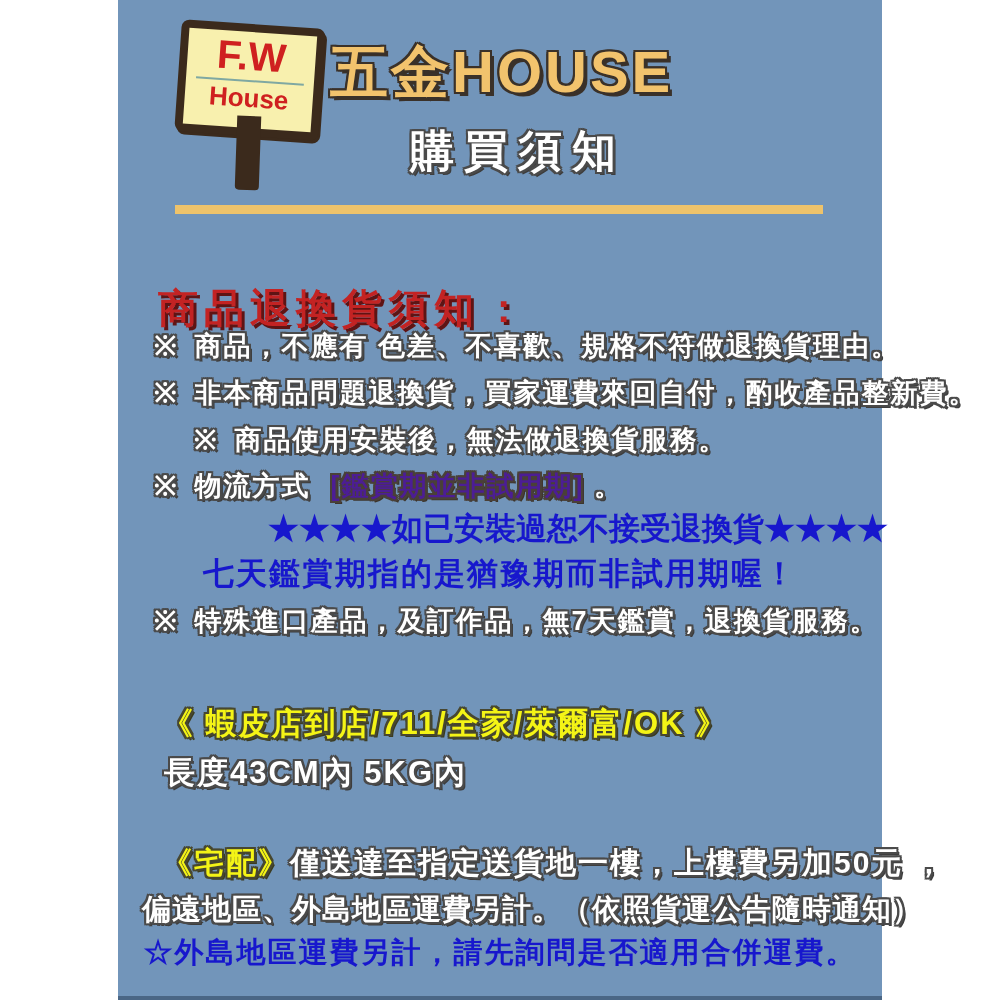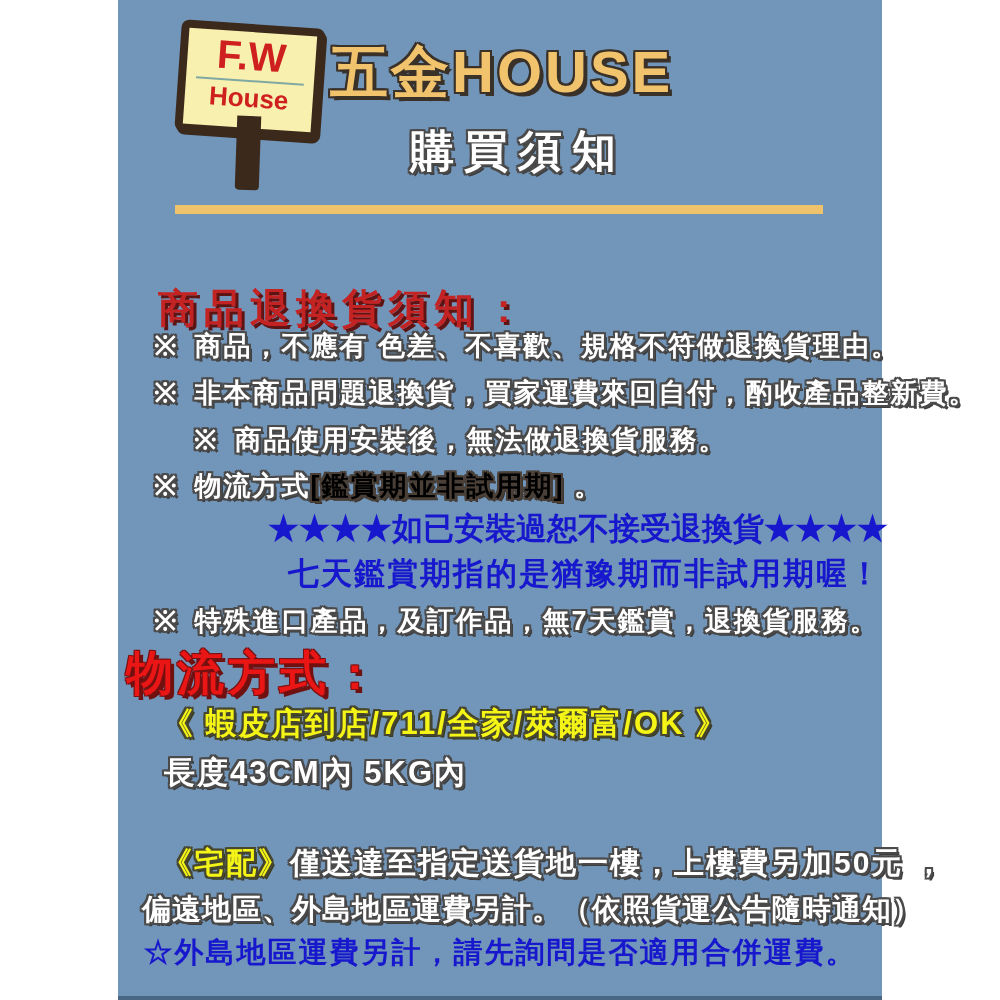--- a/index.html
+++ b/index.html
@@ -39,23 +39,24 @@
     color:#ffffff;font-weight:bold;
     text-shadow:-2px -2px 0 #4a4a4a,2px -2px 0 #4a4a4a,-2px 2px 0 #4a4a4a,2px 2px 0 #4a4a4a,
                  0 -2px 0 #4a4a4a,0 2px 0 #4a4a4a,-2px 0 0 #4a4a4a,2px 0 0 #4a4a4a,3px 3px 0 #3d3d3d;
   }
   .t-yellow{
     color:#f4f416;font-weight:bold;
     text-shadow:-2px -2px 0 #474730,2px -2px 0 #474730,-2px 2px 0 #474730,2px 2px 0 #474730,
                  0 -2px 0 #474730,0 2px 0 #474730,-2px 0 0 #474730,2px 0 0 #474730,3px 3px 0 #3b3b20;
   }
   .t-hl{
-    color:#000000;font-weight:bold;
+    color:#4c1d95;font-weight:bold;
     text-shadow:-2px -2px 0 #4a4038,2px -2px 0 #4a4038,-2px 2px 0 #4a4038,2px 2px 0 #4a4038,
                  0 -2px 0 #4a4038,0 2px 0 #4a4038,-2px 0 0 #4a4038,2px 0 0 #4a4038,3px 3px 0 #3d352c;
+    margin-left:20px;
   }
   .t-red1{color:#c32323;font-weight:bold;text-shadow:3px 3px 0 #5f1414;}
   .t-red2{
     color:#ea1616;font-weight:bold;
     text-shadow:-1px -1px 0 #7a1010,1px -1px 0 #7a1010,-1px 1px 0 #7a1010,1px 1px 0 #7a1010,4px 4px 0 #6f1111;
   }
   .t-blue{color:#1717cd;font-weight:bold;font-family:"Liberation Serif", serif;}
 
   .divider{position:absolute;left:57px;top:205px;width:648px;height:9px;background:#eec36b;}
 
@@ -63,21 +64,21 @@
   .subtitle{left:292px;top:122px;font-size:44px;letter-spacing:10px;}
 
   .h1{left:40px;top:240px;font-size:40px;letter-spacing:6px;margin-top:41px;}
   .bullet-line{font-size:27px;letter-spacing:2px;}
   .bullet{display:inline-block;margin-right:16px;}
   .l1{left:36px;top:326px;}
   .l2{left:36px;top:373px;}
   .l3{left:36px;top:420px;padding-left:40px;}
   .l4{left:36px;top:466px;}
   .stars{left:0;top:508px;width:920px;text-align:center;font-size:31px;}
-  .note2{left:0;top:553px;width:764px;text-align:right;font-size:31px;letter-spacing:2px;}
+  .note2{left:0;top:553px;width:764px;text-align:center;font-size:31px;letter-spacing:2px;}
   .l5{left:36px;top:601px;}
 
   .h2{left:8px;top:642px;font-size:47px;letter-spacing:4px;}
   .stores{left:44px;top:703px;font-size:31px;letter-spacing:2px;}
   .sizes{left:46px;top:752px;font-size:31px;letter-spacing:2px;}
   .home1{left:44px;top:797px;font-size:30px;letter-spacing:2px;}
   .home2{left:44px;top:843px;font-size:30px;letter-spacing:2px;}
   .remote{left:24px;top:890px;font-size:29px;letter-spacing:1px;}
   .combine{left:0;top:933px;width:764px;text-align:center;font-size:29px;letter-spacing:2px;}
 </style>
@@ -112,21 +113,20 @@
     <span class="bullet t-white">※</span><span class="t-white">物流方式</span><span class="t-hl">[鑑賞期並非試用期]</span><span class="t-white"> 。</span>
   </div>
 
   <div class="abs stars t-blue">★★★★如已安裝過恕不接受退換貨★★★★</div>
   <div class="abs note2 t-blue">七天鑑賞期指的是猶豫期而非試用期喔！</div>
 
   <div class="abs l5 bullet-line t-white">
     <span class="bullet">※</span><span>特殊進口產品，及訂作品，無7天鑑賞，退換貨服務。</span>
   </div>
 
-  <div class="abs h2 t-red2">物流方式 :</div>
 
   <div class="abs stores t-yellow">《 蝦皮店到店/711/全家/萊爾富/OK 》</div>
   <div class="abs sizes t-white">長度43CM內 5KG內</div>
 
   <div class="abs home2">
     <span class="t-yellow">《宅配》</span><span class="t-white">僅送達至指定送貨地一樓，上樓費另加50元 ，</span>
   </div>
 
   <div class="abs remote t-white">偏遠地區、外島地區運費另計。（依照貨運公告隨時通知）</div>
   <div class="abs combine t-blue">☆外島地區運費另計，請先詢問是否適用合併運費。</div>

